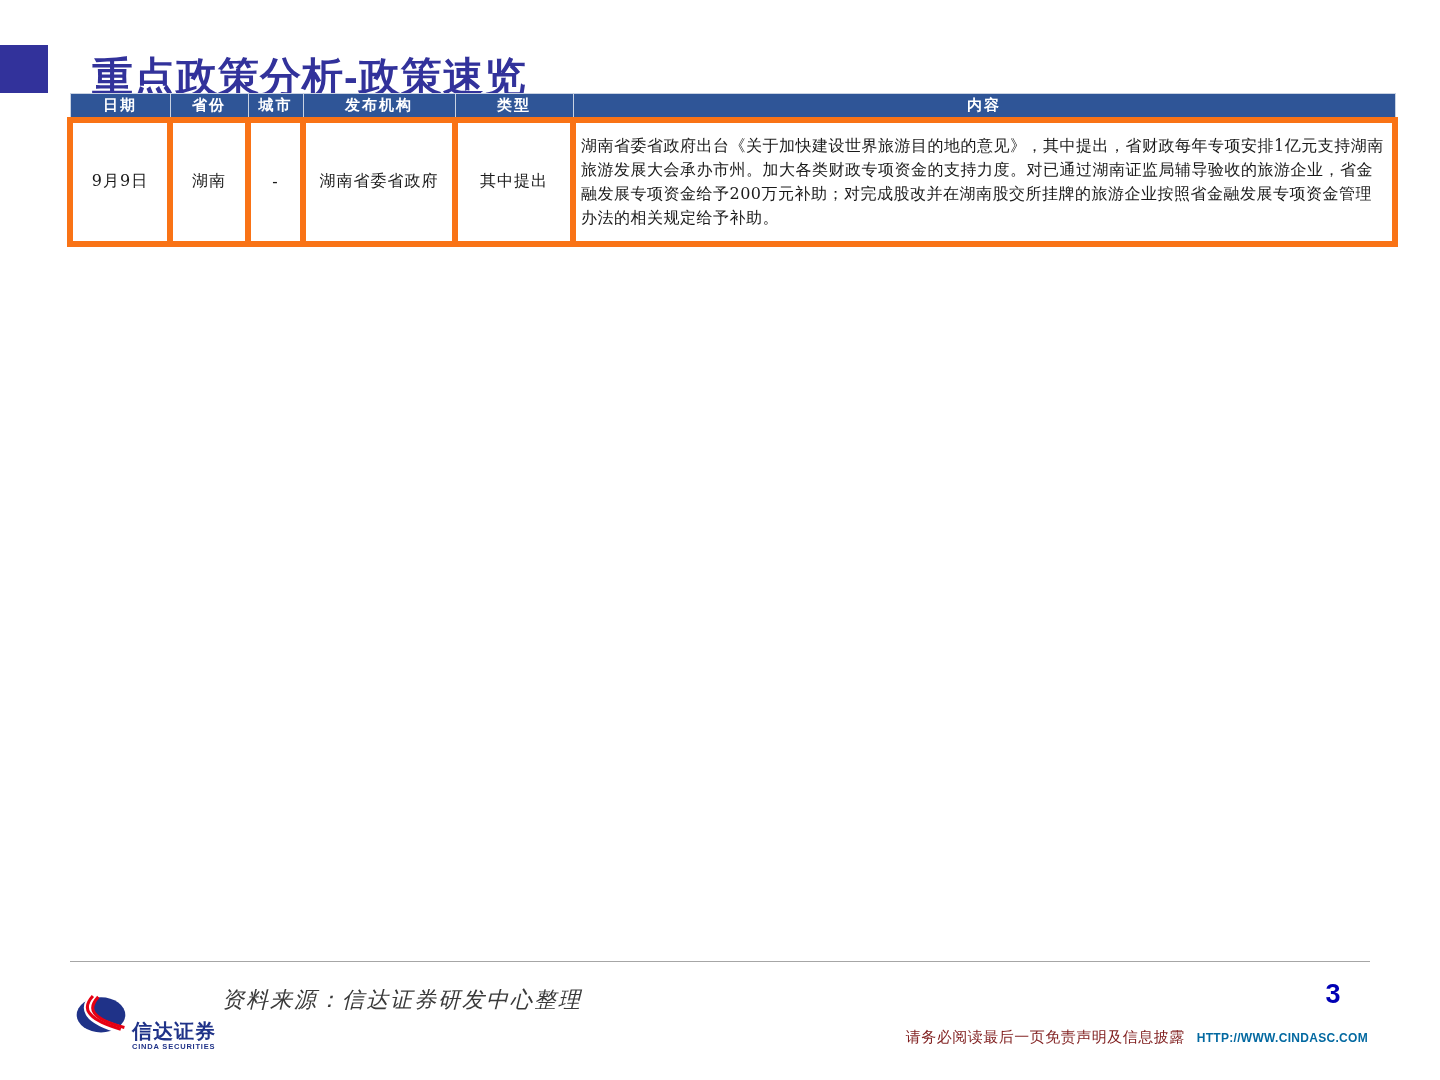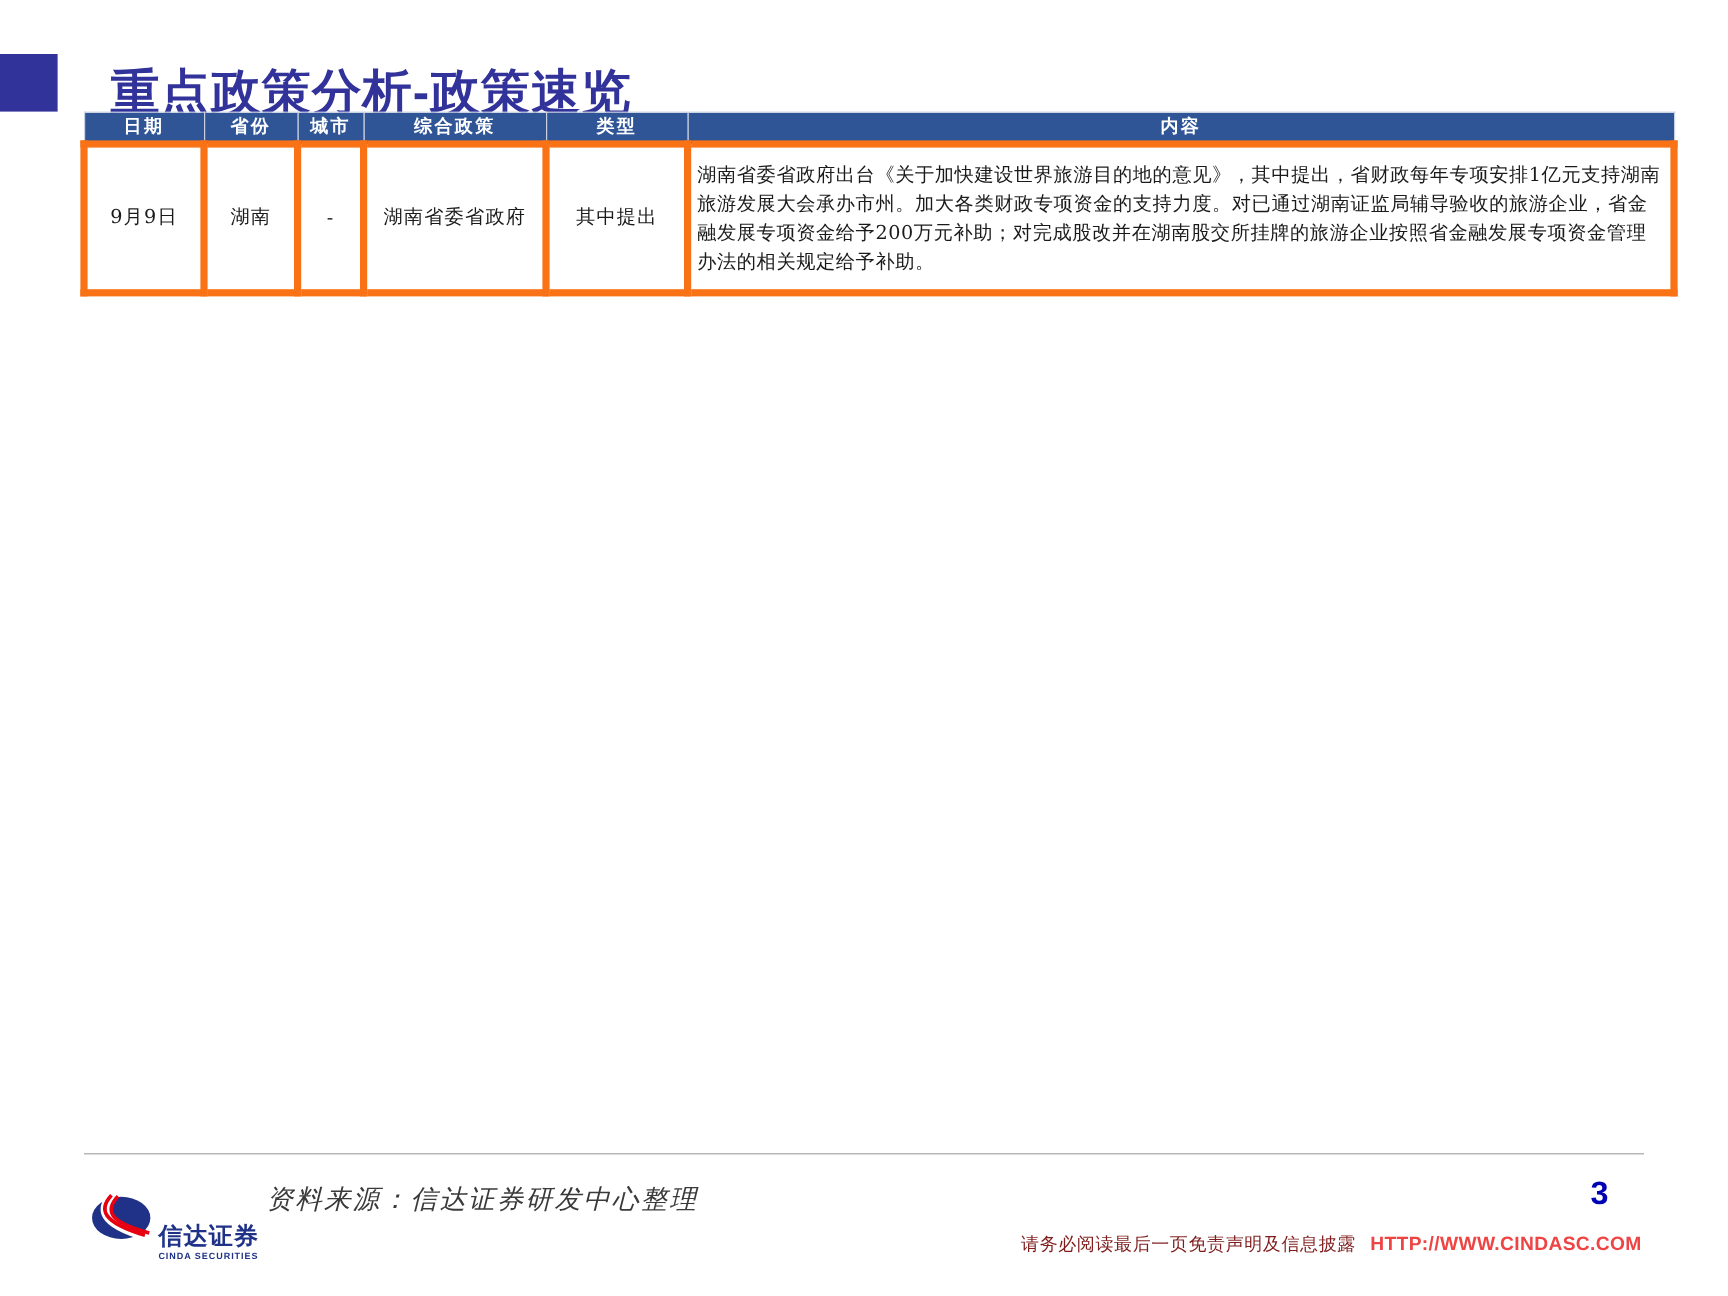--- a/index.html
+++ b/index.html
@@ -130,23 +130,23 @@
     align-items: baseline;
     gap: 12px;
     white-space: nowrap;
   }
   .disclaimer-text {
     font-size: 15px;
     color: #7f1d1d;
     letter-spacing: 0.5px;
   }
   .disclaimer-url {
-    font-size: 16px;
-    font-weight: bold;
-    color: #ef4444;
+    font-size: 12px;
+    font-weight: bold;
+    color: #0369a1;
     letter-spacing: 0.3px;
   }
 </style>
 </head>
 <body>
 
 <div class="title-accent"></div>
 <h1 class="page-title">重点政策分析-政策速览</h1>
 
 <table class="policy-table">
@@ -156,21 +156,21 @@
     <col style="width:55px">
     <col style="width:152px">
     <col style="width:118px">
     <col style="width:822px">
   </colgroup>
   <thead>
     <tr>
       <th>日期</th>
       <th>省份</th>
       <th>城市</th>
-      <th>综合政策</th>
+      <th>发布机构</th>
       <th>类型</th>
       <th>内容</th>
     </tr>
   </thead>
   <tbody>
     <tr>
       <td>9月9日</td>
       <td>湖南</td>
       <td>-</td>
       <td>湖南省委省政府</td>

